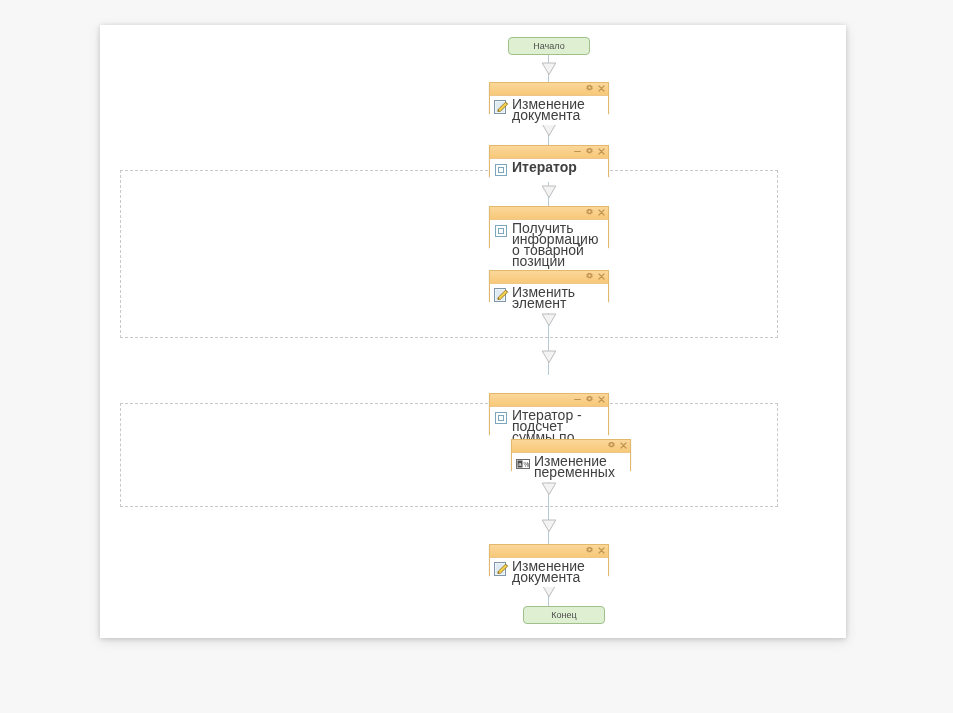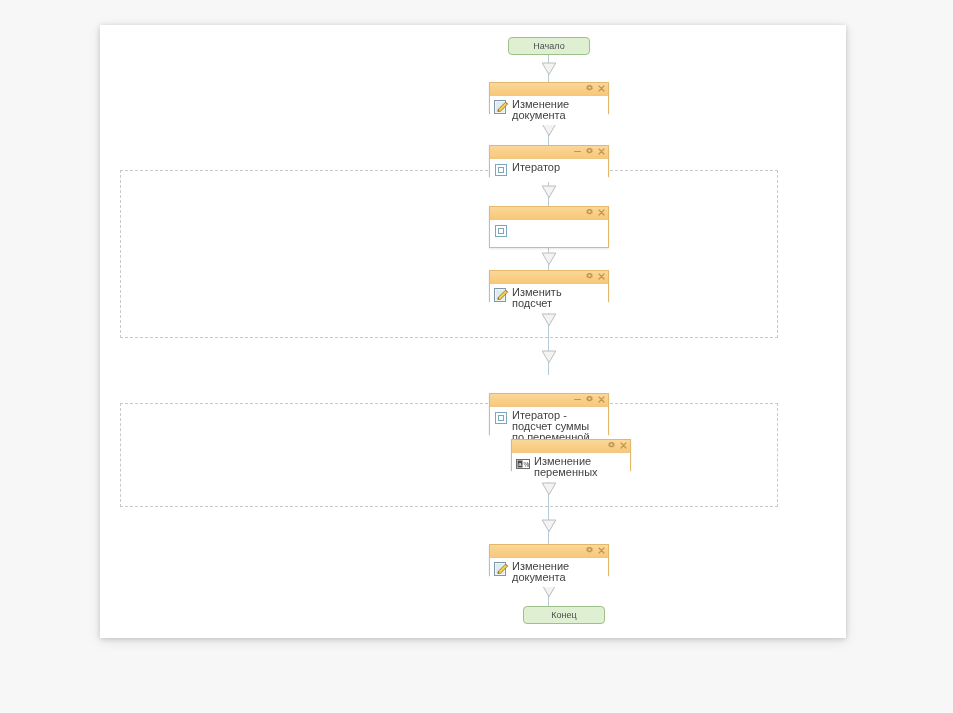--- a/index.html
+++ b/index.html
@@ -96,21 +96,21 @@
   }
   .node-icon {
     position: absolute;
     left: 3px;
     top: 3px;
     width: 16px;
     height: 16px;
   }
   .node-icon svg { display: block; }
   .node-label {
-    font-size: 11px;
+    font-size: 14px;
     line-height: 11px;
     color: #3f3f3f;
     word-wrap: break-word;
   }
 
   
   .conn-line {
     position: absolute;
     width: 1px;
     background: #b6c9d6;
@@ -213,21 +213,21 @@
               <rect x="1.5" y="1.5" width="11" height="13" fill="#ffffff" stroke="#7f96a8" stroke-width="1"></rect>
               <rect x="2.5" y="2.5" width="9" height="11" fill="#dfeaf2"></rect>
               <path d="M5 12.5 L5.4 10.2 L12.6 3.2 L14.6 5.2 L7.4 12.2 Z" fill="#f7d14a" stroke="#8a6d1f" stroke-width="0.8" stroke-linejoin="round"></path>
               <path d="M12.6 3.2 L14.6 5.2" stroke="#8a6d1f" stroke-width="0.8"></path>
               <path d="M5 12.5 L5.4 10.2" stroke="#8a6d1f" stroke-width="0.8"></path>
             </svg>
           </span>
           <div class="node-label">Изменение документа</div>
         </div>
       </div>
-      <div class="node" style="left: 389px; top: 120px; height: 32px;">
+      <div class="node" style="left: 389px; top: 120px; height: 32px; font-weight: bold;">
         <div class="node-header">
           <div class="node-controls">
             <span class="ctl">
               <svg width="9" height="9" viewBox="0 0 10 10">
                 <path d="M1.8 5 L8.2 5" stroke="#b98b45" stroke-width="1.3" stroke-linecap="round" opacity="0.85"></path>
               </svg>
             </span>
             <span class="ctl">
               <svg width="9" height="9" viewBox="0 0 10 10">
                 <path d="M5 1.1 L5.9 1.35 L6.25 0.8 L7.15 1.3 L6.95 1.95 L7.5 2.5 L8.2 2.35 L8.6 3.3 L8.05 3.7 L8.05 4.4 L8.6 4.8 L8.2 5.75 L7.5 5.6 L6.95 6.15 L7.15 6.8 L6.25 7.3 L5.9 6.75 L5 7.0 L4.1 6.75 L3.75 7.3 L2.85 6.8 L3.05 6.15 L2.5 5.6 L1.8 5.75 L1.4 4.8 L1.95 4.4 L1.95 3.7 L1.4 3.3 L1.8 2.35 L2.5 2.5 L3.05 1.95 L2.85 1.3 L3.75 0.8 L4.1 1.35 Z" fill="#b98b45" opacity="0.85"></path>
@@ -267,20 +267,21 @@
             </span>
           </div>
         </div>
         <div class="node-body">
           <span class="node-icon">
             <svg width="16" height="16" viewBox="0 0 16 16">
               <rect x="2.5" y="2.5" width="11" height="11" fill="#ffffff" stroke="#7ba7bd" stroke-width="1"></rect>
               <rect x="5.5" y="5.5" width="5" height="5" fill="#ffffff" stroke="#7ba7bd" stroke-width="1"></rect>
             </svg>
           </span>
+          <div class="node-label">Получить информацию о товарной позиции</div>
         </div>
       </div>
       <div class="node" style="left: 389px; top: 245px; height: 32px;">
         <div class="node-header">
           <div class="node-controls">
             <span class="ctl">
               <svg width="9" height="9" viewBox="0 0 10 10">
                 <path d="M5 1.1 L5.9 1.35 L6.25 0.8 L7.15 1.3 L6.95 1.95 L7.5 2.5 L8.2 2.35 L8.6 3.3 L8.05 3.7 L8.05 4.4 L8.6 4.8 L8.2 5.75 L7.5 5.6 L6.95 6.15 L7.15 6.8 L6.25 7.3 L5.9 6.75 L5 7.0 L4.1 6.75 L3.75 7.3 L2.85 6.8 L3.05 6.15 L2.5 5.6 L1.8 5.75 L1.4 4.8 L1.95 4.4 L1.95 3.7 L1.4 3.3 L1.8 2.35 L2.5 2.5 L3.05 1.95 L2.85 1.3 L3.75 0.8 L4.1 1.35 Z" fill="#b98b45" opacity="0.85"></path>
                 <circle cx="5" cy="4.05" r="1.25" fill="#fbd79a"></circle>
               </svg>
@@ -295,21 +296,21 @@
         <div class="node-body">
           <span class="node-icon">
             <svg width="16" height="16" viewBox="0 0 16 16">
               <rect x="1.5" y="1.5" width="11" height="13" fill="#ffffff" stroke="#7f96a8" stroke-width="1"></rect>
               <rect x="2.5" y="2.5" width="9" height="11" fill="#dfeaf2"></rect>
               <path d="M5 12.5 L5.4 10.2 L12.6 3.2 L14.6 5.2 L7.4 12.2 Z" fill="#f7d14a" stroke="#8a6d1f" stroke-width="0.8" stroke-linejoin="round"></path>
               <path d="M12.6 3.2 L14.6 5.2" stroke="#8a6d1f" stroke-width="0.8"></path>
               <path d="M5 12.5 L5.4 10.2" stroke="#8a6d1f" stroke-width="0.8"></path>
             </svg>
           </span>
-          <div class="node-label">Изменить подсчет</div>
+          <div class="node-label">Изменить элемент</div>
         </div>
       </div>
       <div class="node" style="left: 389px; top: 338px; height: 42px; margin-top: 30px;">
         <div class="node-header">
           <div class="node-controls">
             <span class="ctl">
               <svg width="9" height="9" viewBox="0 0 10 10">
                 <path d="M1.8 5 L8.2 5" stroke="#b98b45" stroke-width="1.3" stroke-linecap="round" opacity="0.85"></path>
               </svg>
             </span>

